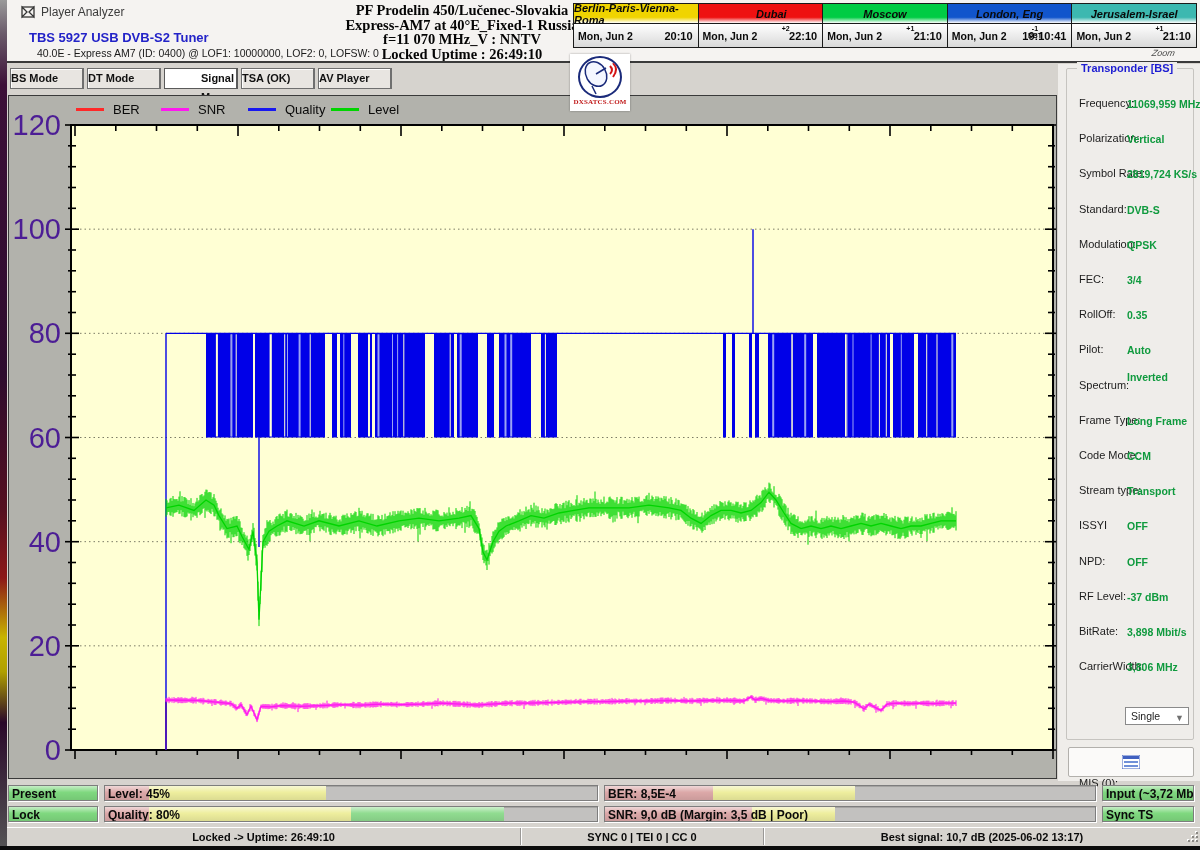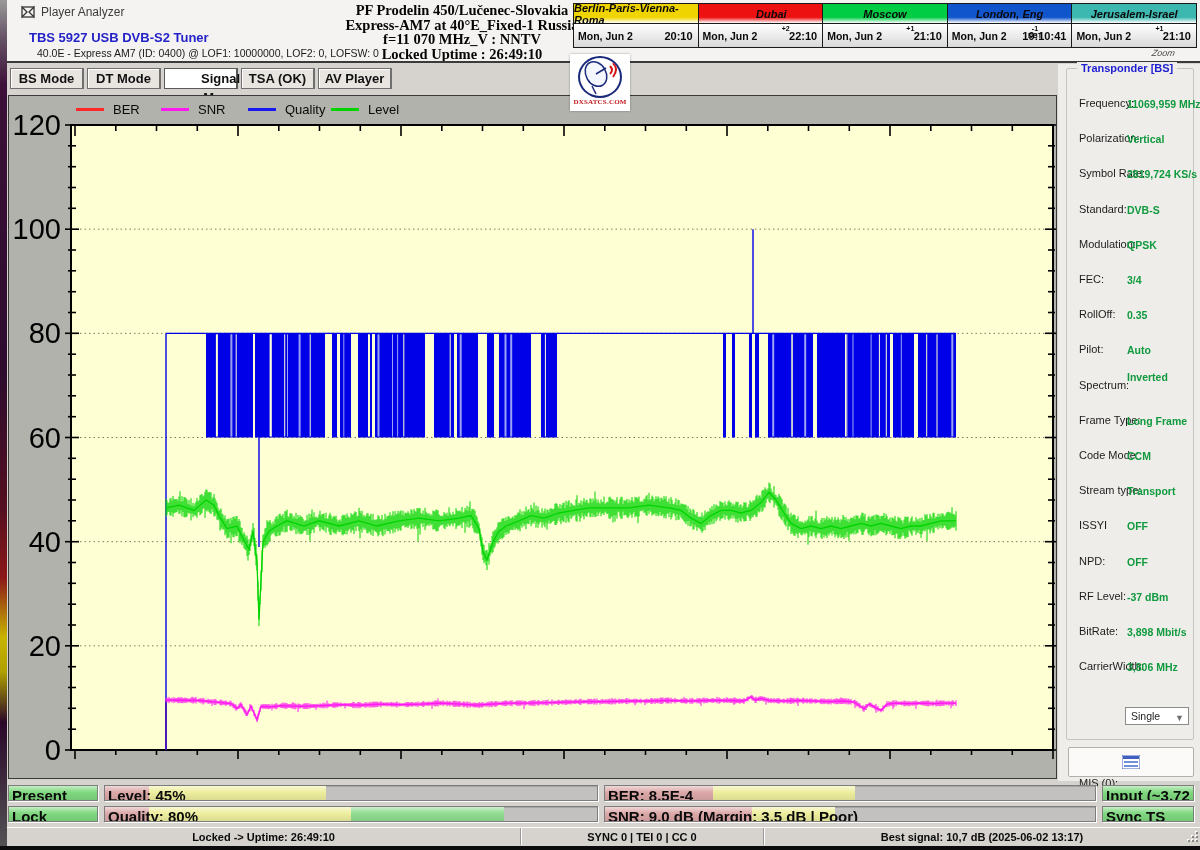--- a/index.html
+++ b/index.html
@@ -30,37 +30,37 @@
   .clock-b { position:relative; height:23px; background:linear-gradient(180deg,#ffffff,#d9d9d9); }
   .clock-date { position:absolute; left:4px; top:6px; font-size:10.5px; font-weight:bold; color:#0a0a0a; }
   .clock-off { position:absolute; left:60%; top:1px; width:26px; text-align:center; font-size:7px; font-weight:bold; color:#0a0a0a; line-height:7px;}
   .clock-time { position:absolute; right:5px; top:6px; font-size:11px; font-weight:bold; color:#0a0a0a; }
   .watermark { position:absolute; left:1152px; top:48px; font-size:9px; font-style:italic; color:#4a4a4a; transform:skewX(-12deg); }
 
   
   .tabstrip { position:absolute; left:7px; top:63px; width:1193px; height:32px; background:#d6d3ce; }
   .tab { position:absolute; top:5px; height:21px; width:74px; background:#e8e5e1;
     border:1px solid #6f6f6f; border-right-width:2px; box-shadow:inset 1px 1px 0 #ffffff;
-    font-size:13px; font-weight:bold; color:#111; text-align:center; line-height:19px; cursor:pointer; }
+    font-size:11px; font-weight:bold; color:#111; text-align:left; line-height:19px; cursor:pointer; }
   .tab.active { background:#ffffff; box-shadow:none; border-color:#5a5a5a;padding-left:36px; }
 
   
   .logo { position:absolute; left:570px; top:54px; width:60px; height:57px; background:#fff;
     border-radius:0; z-index:30; box-shadow:0 0 2px rgba(0,0,0,.35); text-align:center; }
   .logo-circle { position:relative; margin:2px auto 0; width:44px; height:42px; border:2px solid #1a2a7a; border-radius:50%; background:#fff; overflow:hidden;}
   .logo-text { font-size:7px; font-weight:bold; color:#c01818; letter-spacing:.2px; font-family:"Liberation Serif", serif; }
 
   
   .chart { position:absolute; left:8px; top:95px; width:1049px; height:684px; background:#b2b2ac; border:1px solid #3a3a3a; }
   .chart svg { position:absolute; left:0; top:0; }
   .legend { position:absolute; left:0; top:6px; width:100%; height:20px; z-index:5; }
   .legend-item { position:absolute; top:0; display:flex; align-items:center; }
   .legend-line { width:28px; height:3px; }
   .legend-label { margin-left:9px; font-size:13px; color:#0a0a0a; }
-  .ytick-label { position:absolute; width:52px; text-align:right; font-size:29px; color:#000000; z-index:4; }
+  .ytick-label { position:absolute; width:52px; text-align:right; font-size:29px; color:#4c1d95; z-index:4; }
 
   
   .right-bg { position:absolute; left:1058px; top:64px; width:142px; height:717px; background:#efedea; }
   .groupbox { position:absolute; left:1066px; top:68px; width:128px; height:672px;
     border:1px solid #c6c4c0; border-radius:2px; }
   .groupbox-title { position:absolute; left:10px; top:-7px; background:#efedea; padding:0 4px;
     font-size:11px; font-weight:bold; color:#1d1dd2; }
   .tp-row-label { position:absolute; left:12px; font-size:11px; color:#1c1c1c; white-space:nowrap; }
   .tp-row-value { position:absolute; left:60px; font-size:10.5px; font-weight:bold; color:#0f9a3e; white-space:nowrap; }
   .mis-select { position:absolute; left:58px; width:64px; height:18px; background:#fff; border:1px solid #8a8a8a;
@@ -68,21 +68,21 @@
   .mis-select .chev { position:absolute; right:4px; top:2px; color:#707070; font-size:9px; }
   .panel-btn { position:absolute; left:1068px; top:747px; width:126px; height:30px; background:#fbfaf9;
     border:1px solid #b2b0ac; border-radius:2px; display:flex; align-items:center; justify-content:center; cursor:pointer; }
 
   
   .gauges { position:absolute; left:8px; top:785px; display:grid;
     grid-template-columns:90px 494px 492px 92px; column-gap:6px; row-gap:5px; }
   .gauge { position:relative; height:16px; border:1px solid #7d7d7d;
     box-shadow:inset 1px 1px 0 rgba(0,0,0,.15), 1px 1px 0 #fff; background:#c2c1bf; overflow:hidden; }
   .gseg { position:absolute; top:0; height:100%; background-image:linear-gradient(180deg,rgba(255,255,255,.55),rgba(255,255,255,0) 45%,rgba(0,0,0,.08)); }
-  .glabel { position:absolute; left:3px; top:1px; font-size:15px; font-weight:bold; color:#0a0a0a; white-space:nowrap; z-index:2; }
+  .glabel { position:absolute; left:3px; top:1px; font-size:12px; font-weight:bold; color:#0a0a0a; white-space:nowrap; z-index:2; }
 
   
   .statusbar { position:absolute; left:7px; top:827px; width:1193px; height:18px; background:#d6d3ce;
     border-top:1px solid #fff; display:flex; }
   .sb-cell { position:relative; height:100%; display:flex; align-items:center; justify-content:center;
     font-size:11px; font-weight:bold; color:#0a0a0a; }
   .sb-cell + .sb-cell { border-left:1px solid #9a9896; box-shadow:inset 1px 0 0 #ffffff; }
   .grip { position:absolute; right:2px; bottom:3px; width:10px; height:10px; }
   .grip i { position:absolute; width:2px; height:2px; background:#8a8884; box-shadow:-1px -1px 0 #fff; }
 </style>

